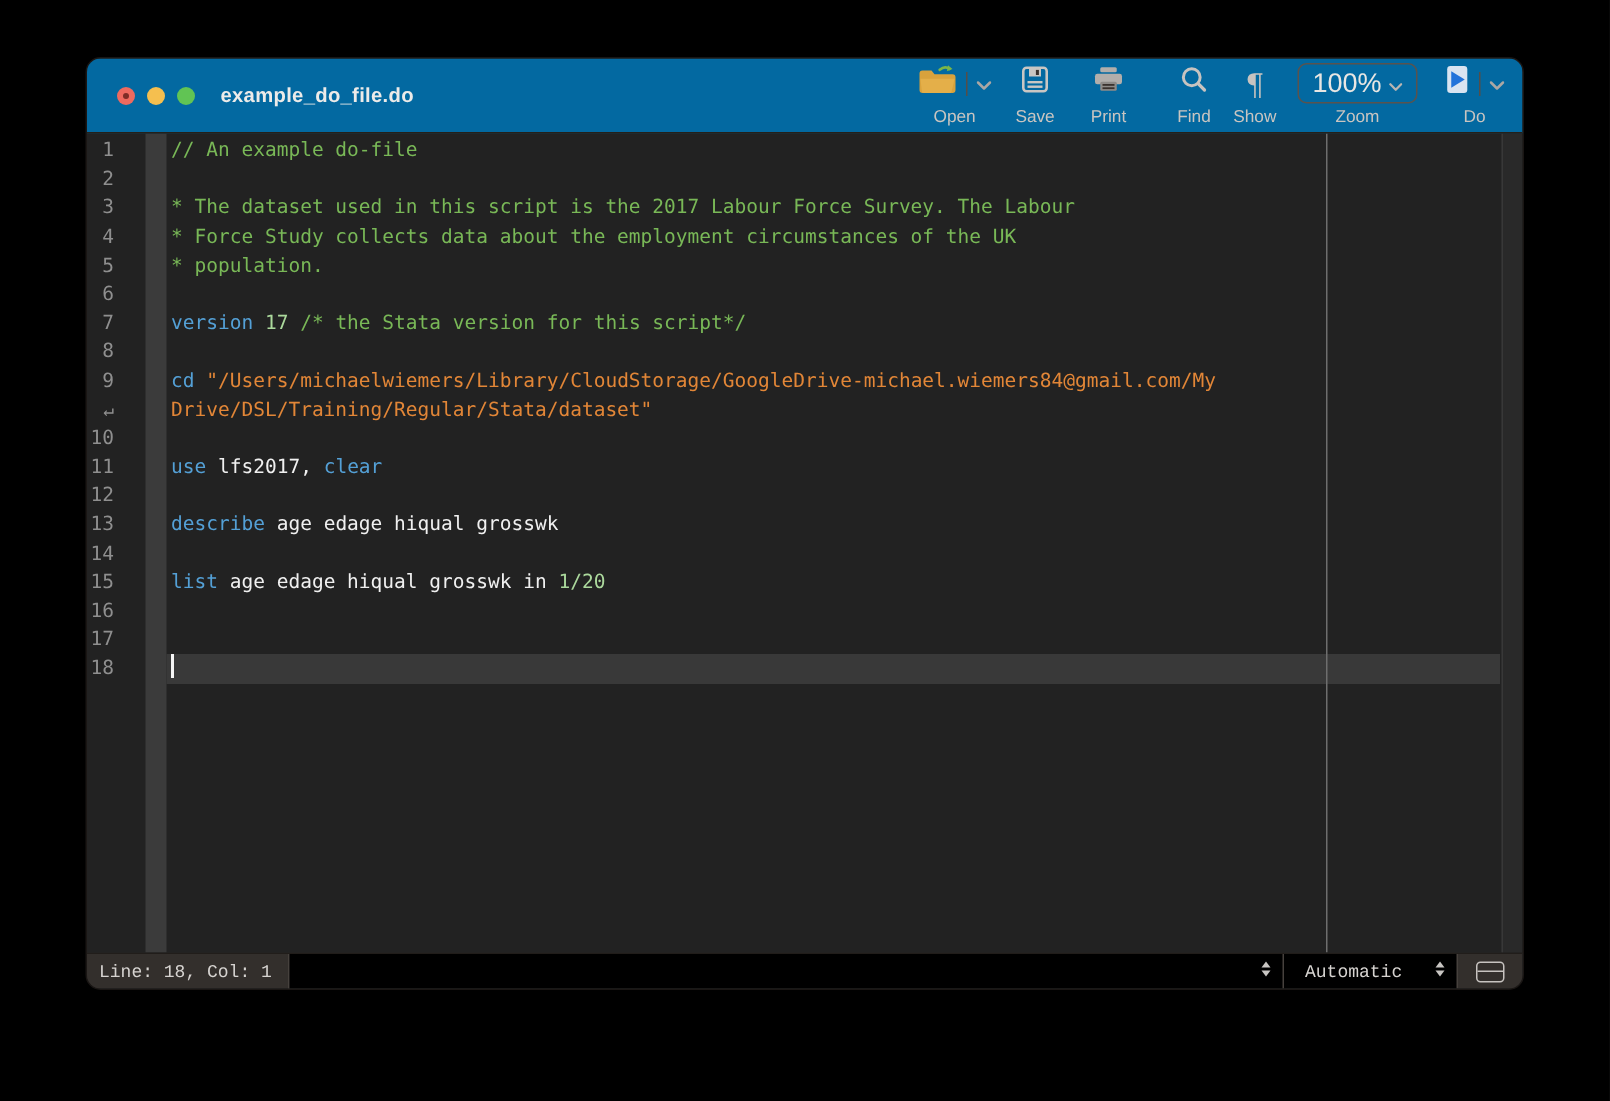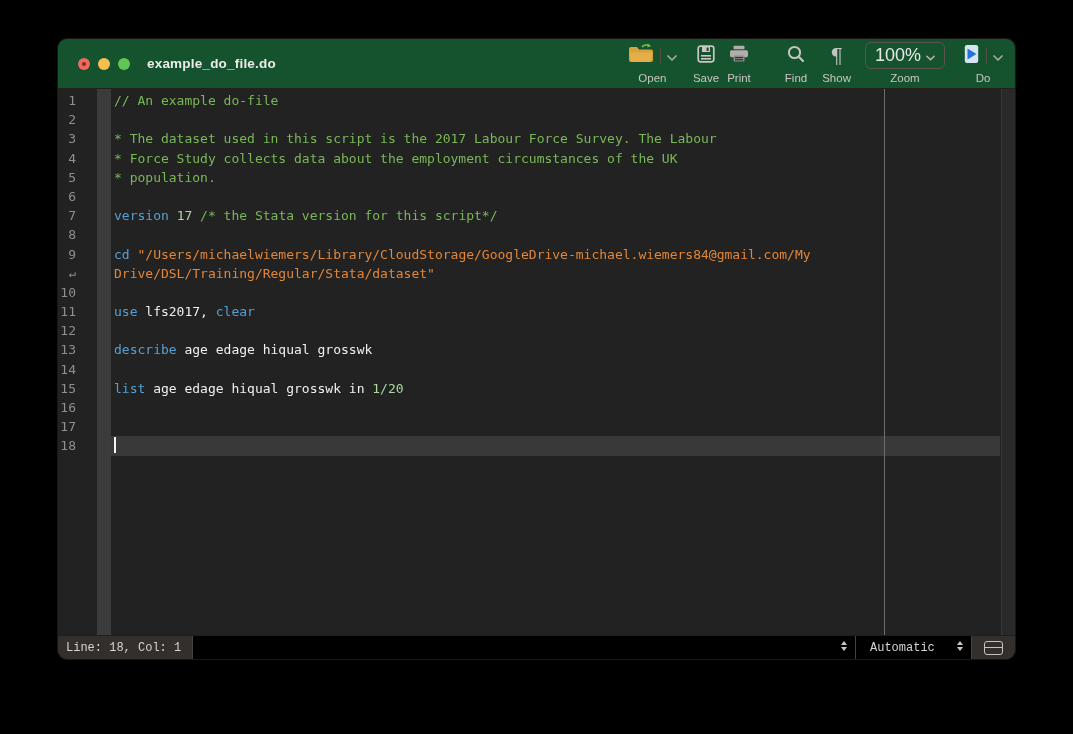--- a/index.html
+++ b/index.html
@@ -5,38 +5,38 @@
   * { margin:0; padding:0; box-sizing:border-box; }
   html,body { width:1073px; height:734px; background:#000; overflow:hidden;
               font-family:"Liberation Sans", sans-serif; }
 
   .window { position:absolute; left:57px; top:38px; width:959px; height:622px;
             border-radius:10px; overflow:hidden; display:flex; flex-direction:column;
             background:#222222; box-shadow:0 18px 45px rgba(0,0,0,.65);
             border:1px solid #1a1614; }
 
   
-  .header { height:50px; flex:0 0 50px; background:#14532d; display:flex;
+  .header { height:50px; flex:0 0 50px; background:#0369a1; display:flex;
             align-items:center; border-bottom:1px solid #252019; }
   .lights { display:flex; gap:8px; margin-left:20px; }
   .light { width:12px; height:12px; border-radius:50%; position:relative; }
   .light.red { background:#ee6a5f; }
   .light.red::after { content:""; position:absolute; left:4px; top:4px; width:4px; height:4px;
                       border-radius:50%; background:#7e2d26; }
   .light.yellow { background:#f5bf4f; }
   .light.green { background:#61c454; }
   .win-title { margin-left:17px; font-size:13.5px; font-weight:bold; color:#ecebe9;
                letter-spacing:.2px; }
 
   .toolbar { margin-left:auto; margin-right:12px; display:flex; align-items:flex-start; }
   .tb-item { display:flex; flex-direction:column; align-items:center; gap:4px; cursor:default; }
   .tb-icon-row { height:24px; display:flex; align-items:center; gap:6px; }
   .tb-label { font-size:11.5px; color:#c9c5c1; }
   .tb-sep { width:1px; height:16px; background:#564e48; }
-  .ml16{margin-left:16px} .ml12{margin-left:8px} .ml34{margin-left:34px}
+  .ml16{margin-left:16px} .ml12{margin-left:24px} .ml34{margin-left:34px}
   .ml15{margin-left:15px} .ml14{margin-left:14px} .ml18{margin-left:18px}
   .pilcrow { font-size:20px; color:#c7c3c0; font-family:"DejaVu Serif", serif; line-height:20px; }
   .zoom-box { display:flex; align-items:center; gap:5px; border:1px solid #5b534d;
               border-radius:6px; padding:2px 9px; color:#e8e6e3; font-size:18px; }
 
   
   .editor { flex:1 1 auto; position:relative; background:#222222; overflow:hidden; }
   .marker-strip { position:absolute; left:39px; top:0; bottom:0; width:14px; background:#3b3b3b; }
   .guide-line { position:absolute; left:826px; top:0; bottom:0; width:1px; background:#6e6e6e; }
   .scroll-strip { position:absolute; right:0; top:0; bottom:0; width:14px; background:#292929;

